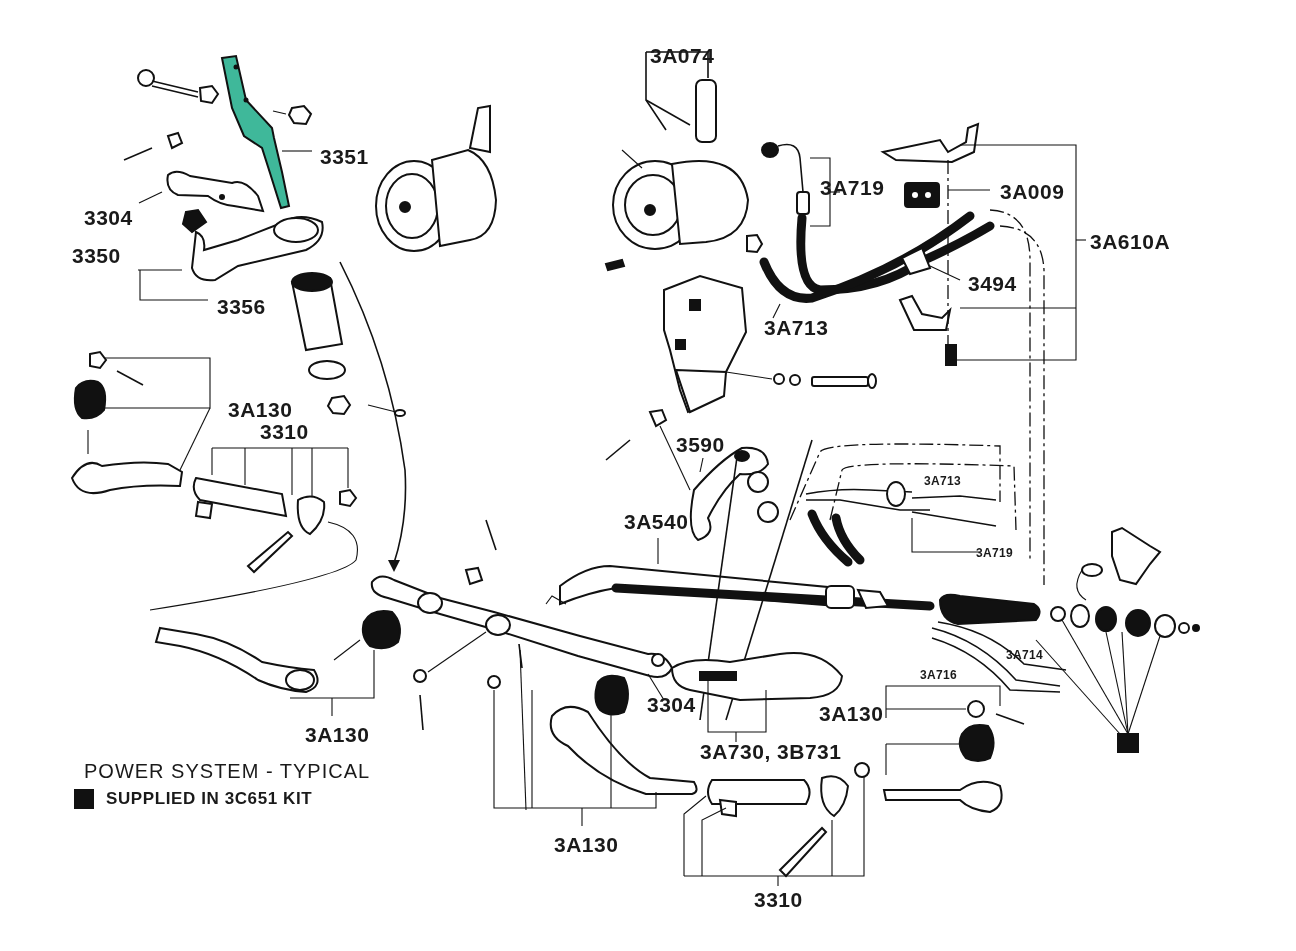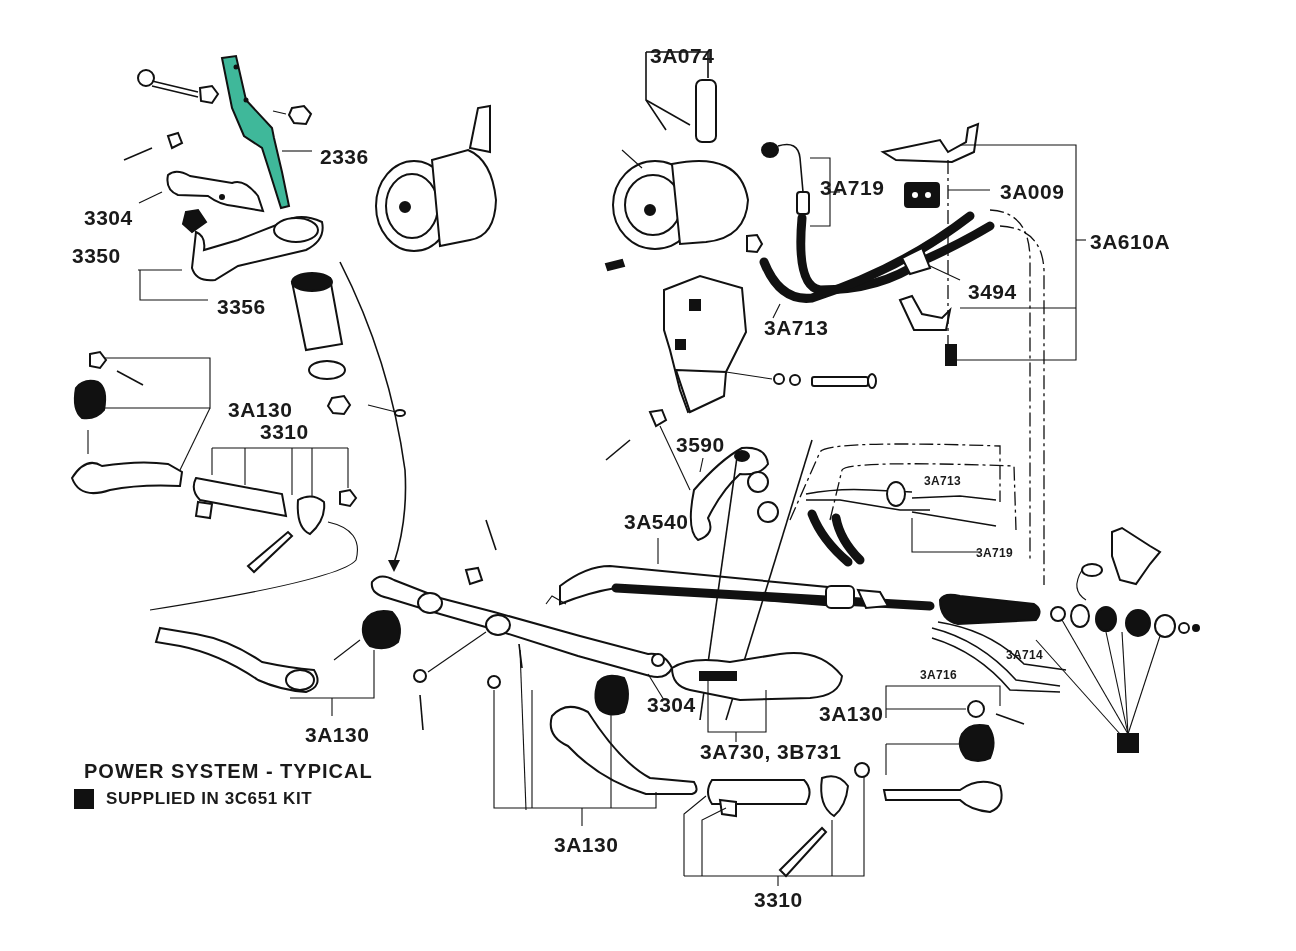--- a/index.html
+++ b/index.html
@@ -1,20 +1,20 @@
 <!DOCTYPE html>
 <html><head>
 <meta charset="utf-8">
 <style>
   html, body { margin: 0; padding: 0; background: #ffffff; }
   body { width: 1296px; height: 951px; position: relative; overflow: hidden; font-family: "Liberation Sans", sans-serif; }
   #diagram { position: absolute; left: 0; top: 0; width: 1296px; height: 951px; }
   .lbl { position: absolute; font-family: "Liberation Sans", sans-serif; font-weight: bold; font-size: 21px; color: #1a1a1a; letter-spacing: 0.5px; white-space: nowrap; }
   .lbl.small { font-size: 12px; letter-spacing: 0.3px; }
-  .title { position: absolute; left: 84px; top: 760px; font-weight: bold; font-size: 20px; letter-spacing: 1px; color: #1a1a1a; }
+  .title { position: absolute; left: 84px; top: 760px; font-weight: normal; font-size: 20px; letter-spacing: 1px; color: #1a1a1a; }
   .legend { position: absolute; left: 74px; top: 789px; display: flex; align-items: center; gap: 12px; text-align: right; }
   .legend .swatch { width: 20px; height: 20px; background: #111; }
   .legend .txt { font-weight: bold; font-size: 17px; letter-spacing: 0.6px; color: #1a1a1a; }
   svg .ln { stroke: #111; stroke-width: 1.6; fill: none; }
   svg .thin { stroke: #111; stroke-width: 1.1; fill: none; }
   svg .dash { stroke: #111; stroke-width: 1.3; fill: none; stroke-dasharray: 14 4 3 4; }
   svg .part { stroke: #111; stroke-width: 2; fill: #fff; }
   svg .blk { stroke: #111; stroke-width: 2; fill: #111; }
   svg .hose { stroke: #111; stroke-width: 9; fill: none; stroke-linecap: round; }
 </style>
@@ -292,32 +292,32 @@
     <circle class="part" cx="862" cy="770" r="7"></circle>
     <path class="part" d="M780,870 L822,828 L826,832 L786,876 Z"></path>
   </g>
   <polyline class="thin" points="684,876 684,814 706,796"></polyline>
   <polyline class="thin" points="702,876 702,820 726,808"></polyline>
   <polyline class="thin" points="684,876 864,876 864,776"></polyline>
   <line class="thin" x1="832" y1="820" x2="832" y2="876"></line>
   <line class="thin" x1="778" y1="876" x2="778" y2="886"></line>
 </svg>
 
-<div class="lbl" style="left:320px;top:145px">2336</div>
+<div class="lbl" style="left:320px;top:145px">3351</div>
 <div class="lbl" style="left:84px;top:206px">3304</div>
 <div class="lbl" style="left:72px;top:244px">3350</div>
 <div class="lbl" style="left:217px;top:295px">3356</div>
 <div class="lbl" style="left:228px;top:398px">3A130</div>
 <div class="lbl" style="left:260px;top:420px">3310</div>
 <div class="lbl" style="left:305px;top:723px">3A130</div>
 <div class="lbl" style="left:650px;top:44px">3A074</div>
 <div class="lbl" style="left:820px;top:176px">3A719</div>
 <div class="lbl" style="left:1000px;top:180px">3A009</div>
 <div class="lbl" style="left:1090px;top:230px">3A610A</div>
-<div class="lbl" style="left:968px;top:280px">3494</div>
+<div class="lbl" style="left:968px;top:272px">3494</div>
 <div class="lbl" style="left:764px;top:316px">3A713</div>
 <div class="lbl" style="left:676px;top:433px">3590</div>
 <div class="lbl" style="left:624px;top:510px">3A540</div>
 <div class="lbl small" style="left:924px;top:474px">3A713</div>
 <div class="lbl small" style="left:976px;top:546px">3A719</div>
 <div class="lbl small" style="left:1006px;top:648px">3A714</div>
 <div class="lbl small" style="left:920px;top:668px">3A716</div>
 <div class="lbl" style="left:647px;top:693px">3304</div>
 <div class="lbl" style="left:819px;top:702px">3A130</div>
 <div class="lbl" style="left:700px;top:740px">3A730, 3B731</div>

